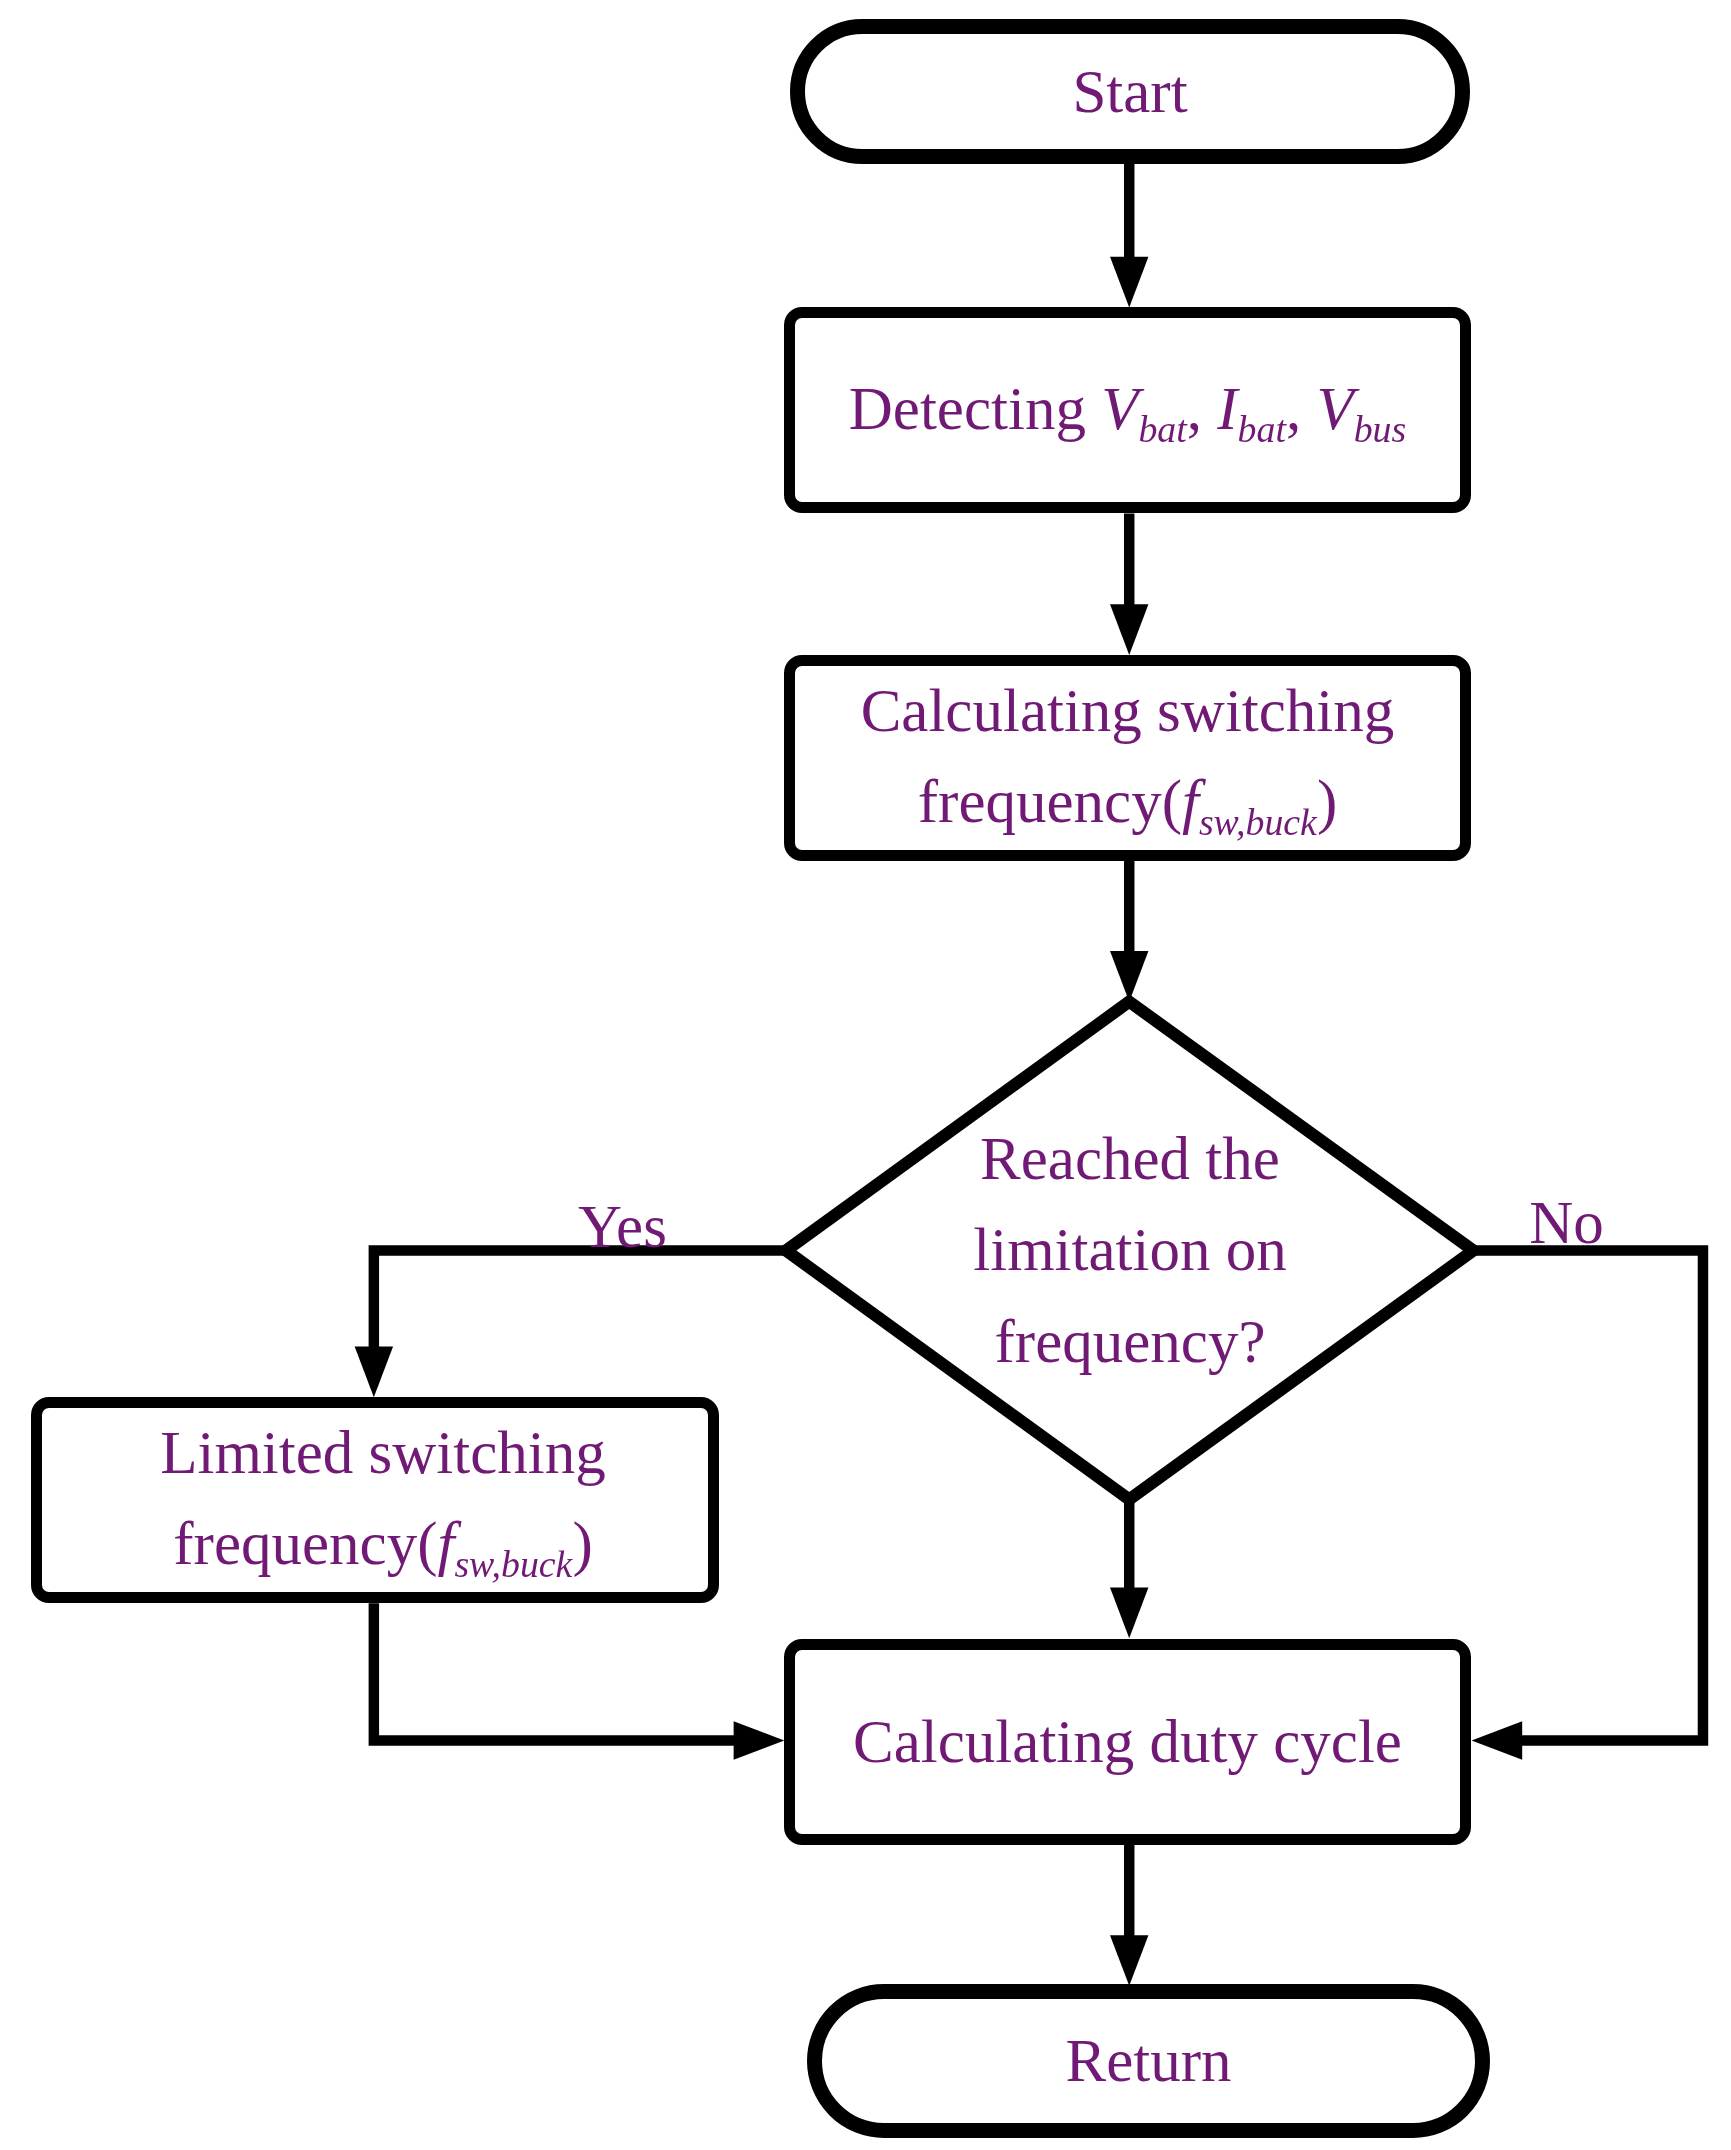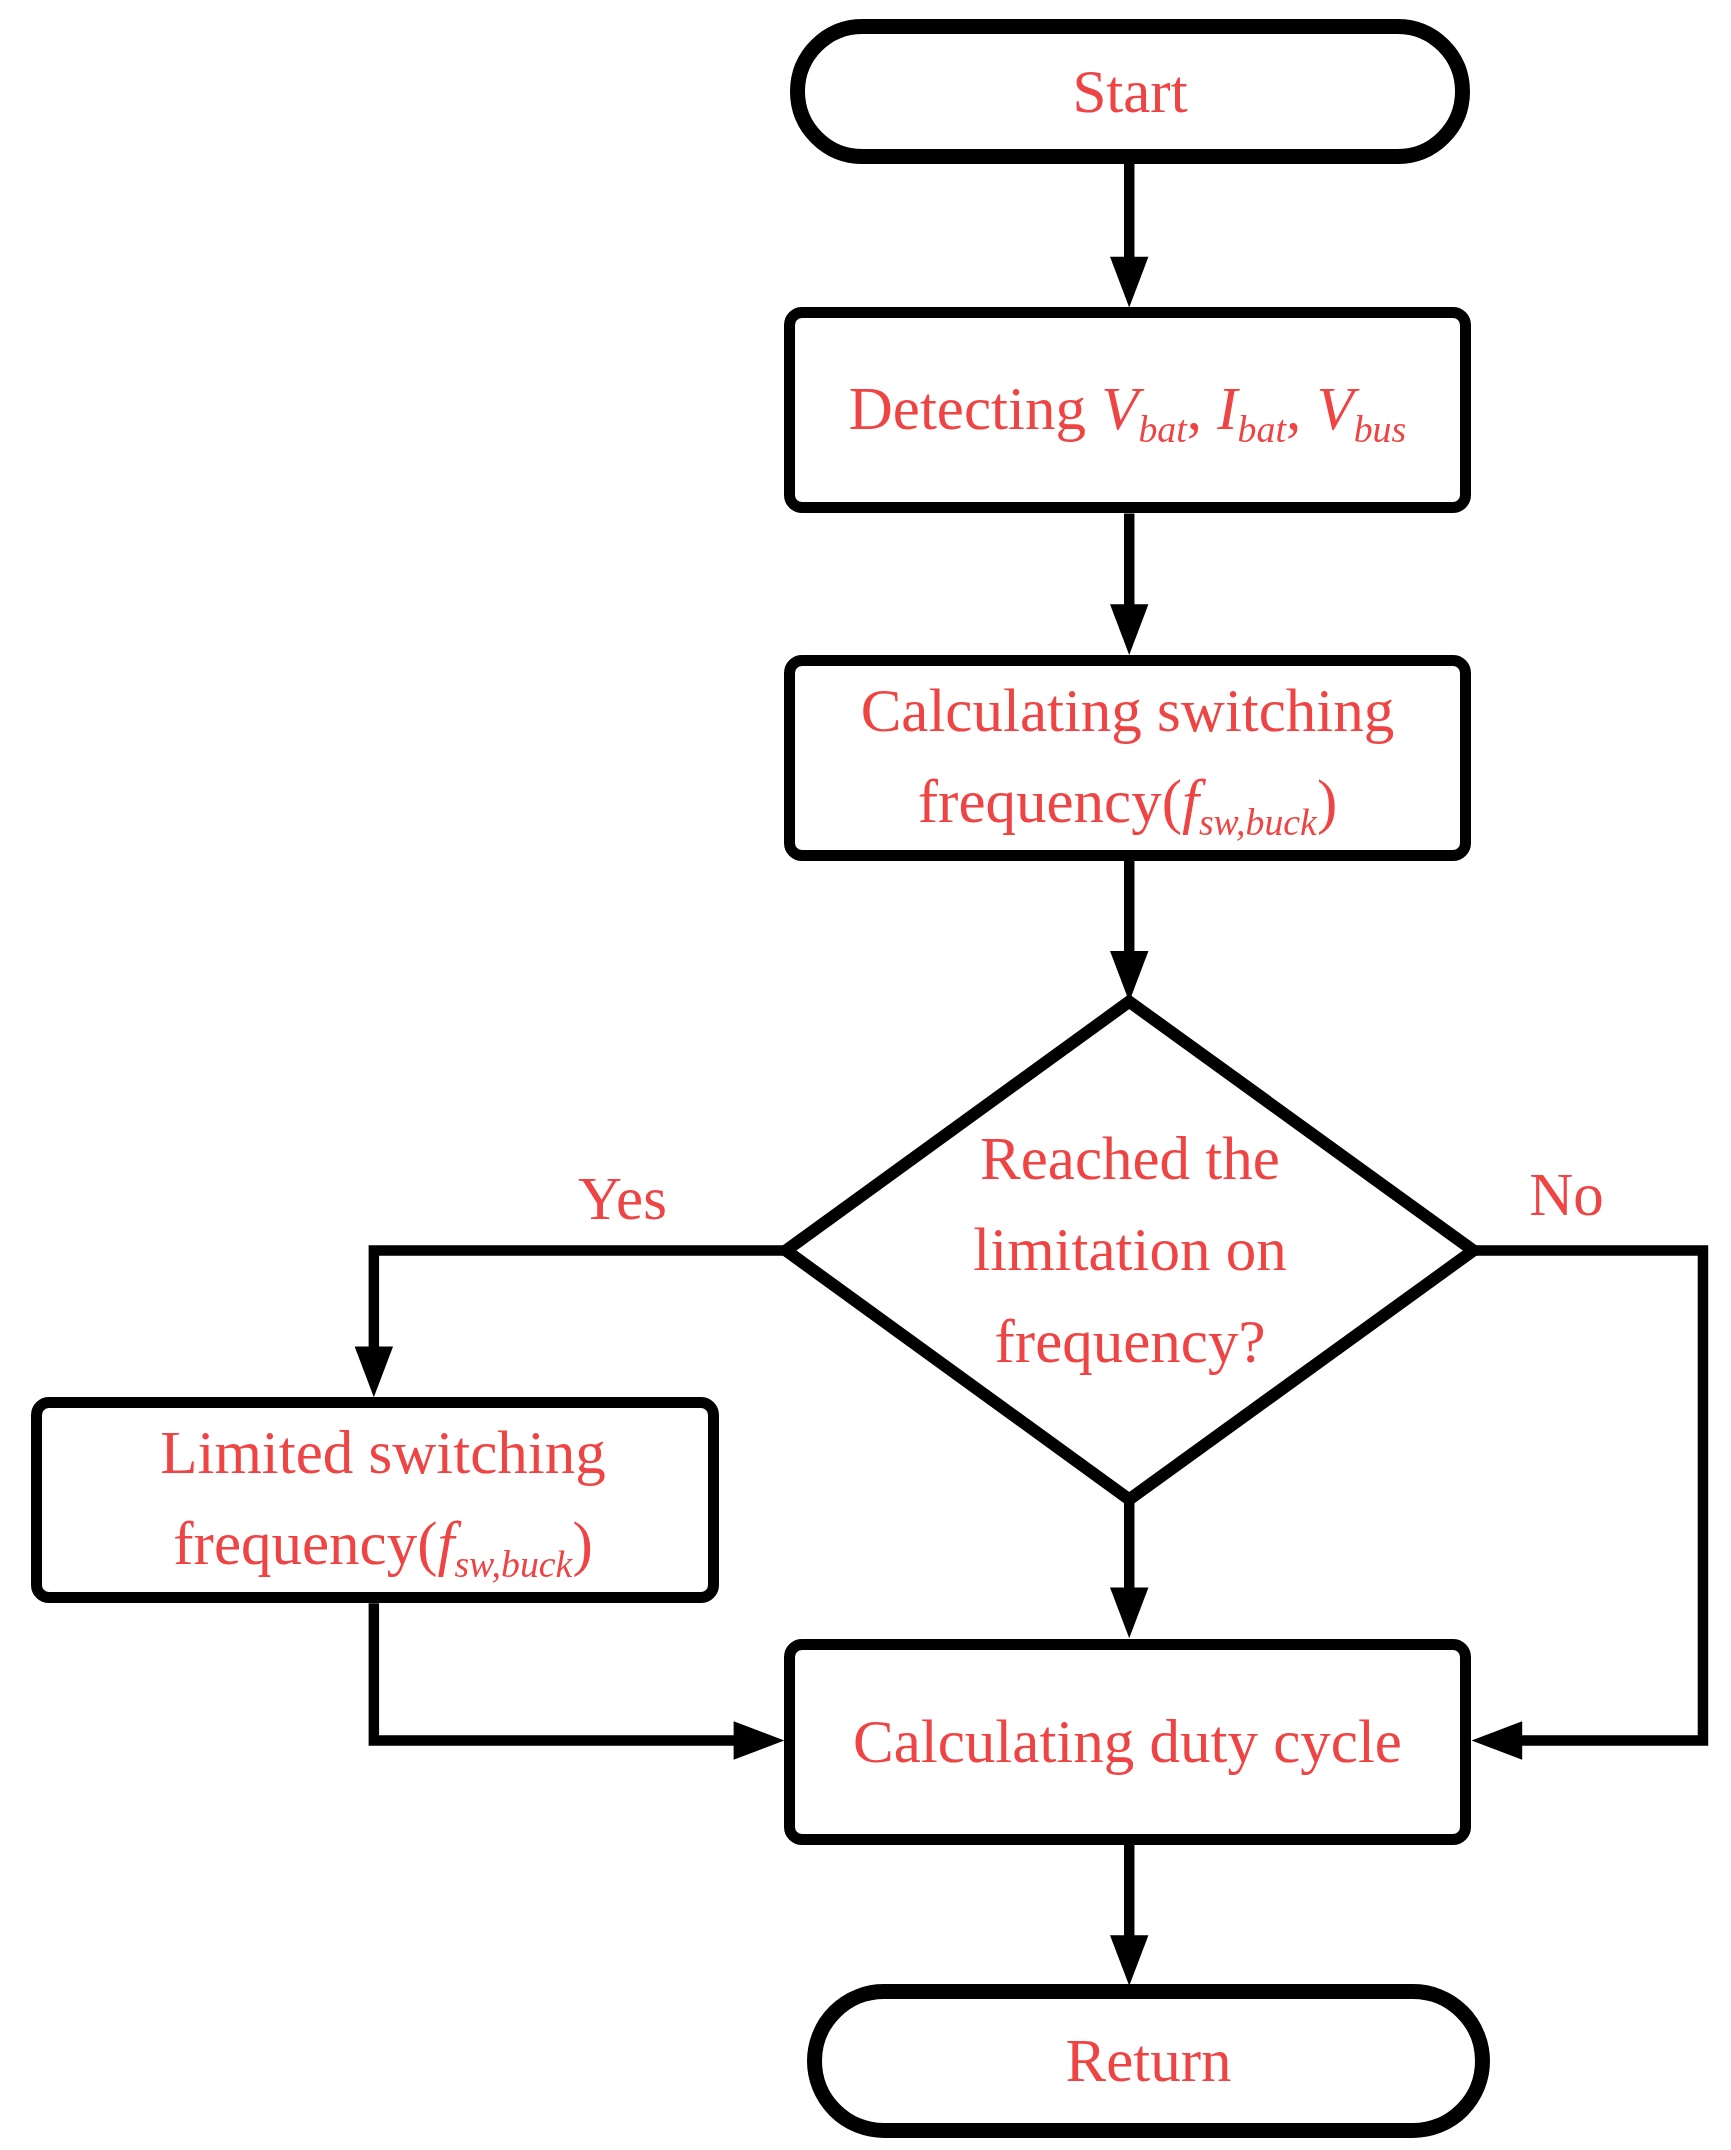--- a/index.html
+++ b/index.html
@@ -6,21 +6,21 @@
     margin: 0;
     padding: 0;
     background: #ffffff;
   }
   .canvas {
     position: relative;
     width: 1731px;
     height: 2150px;
     background: #ffffff;
     font-family: "Liberation Serif", "DejaVu Serif", serif;
-    color: #ef4444;
+    color: #701a75;
     overflow: hidden;
   }
   svg.wires {
     position: absolute;
     left: 0;
     top: 0;
     width: 1731px;
     height: 2150px;
   }
   .node {
@@ -44,20 +44,21 @@
     border: 11.4px solid #000000;
   }
   .floating-label {
     position: absolute;
     display: flex;
     align-items: center;
     justify-content: center;
     font-size: 61px;
     line-height: 1;
     background: transparent;
+    margin-top: 28px;
   }
   .diamond-label {
     position: absolute;
     background: transparent;
     border: none;
   }
   .tline {
     white-space: pre-wrap;
   }
   .t-n { font-style: normal; }

